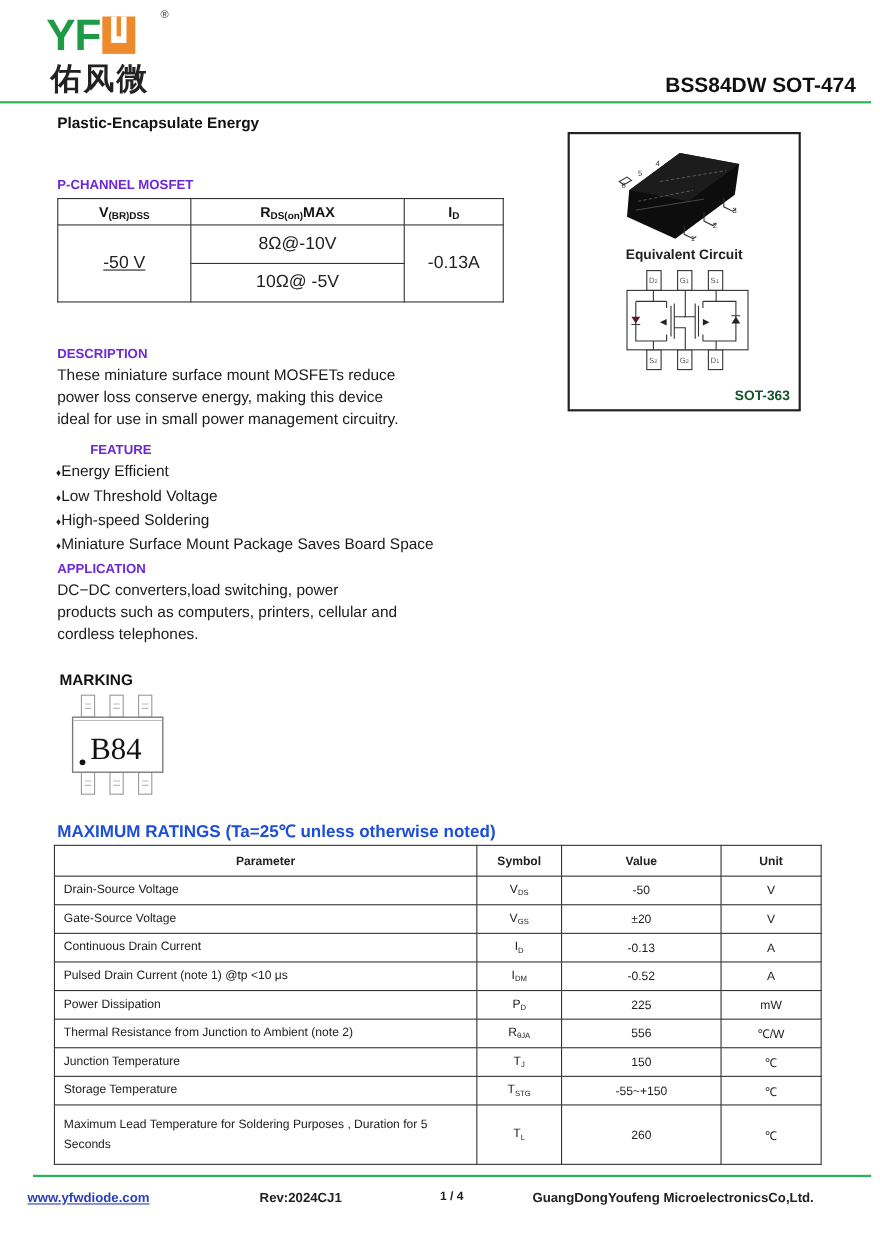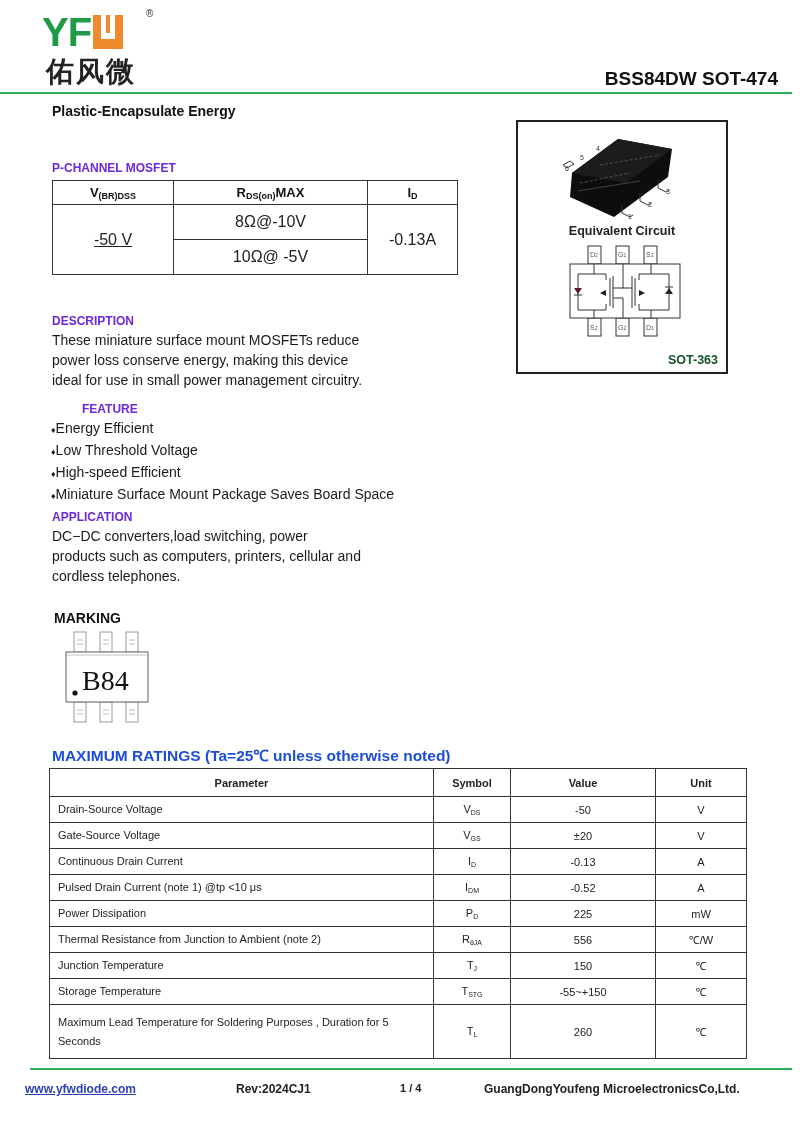--- a/index.html
+++ b/index.html
@@ -140,21 +140,21 @@
 <div class="abs body-txt" style="left:52px; top:330px;">
   <div>These miniature surface mount MOSFETs reduce</div>
   <div>power loss conserve energy, making this device</div>
   <div>ideal for use in small power management circuitry.</div>
 </div>
 
 <div class="abs sec-h" style="left:52px; top:402px;margin-left:30px;">FEATURE</div>
 <div class="abs body-txt" style="left:51px; top:418px;">
   <div><span style="font-size:9px;">♦</span><span>Energy Efficient</span></div>
   <div><span style="font-size:9px;">♦</span><span>Low Threshold Voltage</span></div>
-  <div><span style="font-size:9px;">♦</span><span>High-speed Efficient</span></div>
+  <div><span style="font-size:9px;">♦</span><span>High-speed Soldering</span></div>
   <div><span style="font-size:9px;">♦</span><span>Miniature Surface Mount Package Saves Board Space</span></div>
 </div>
 
 <div class="abs sec-h" style="left:52px; top:510px;">APPLICATION</div>
 <div class="abs body-txt" style="left:52px; top:526px;">
   <div>DC−DC converters,load switching, power</div>
   <div>products such as computers, printers, cellular and</div>
   <div>cordless telephones.</div>
 </div>
 

